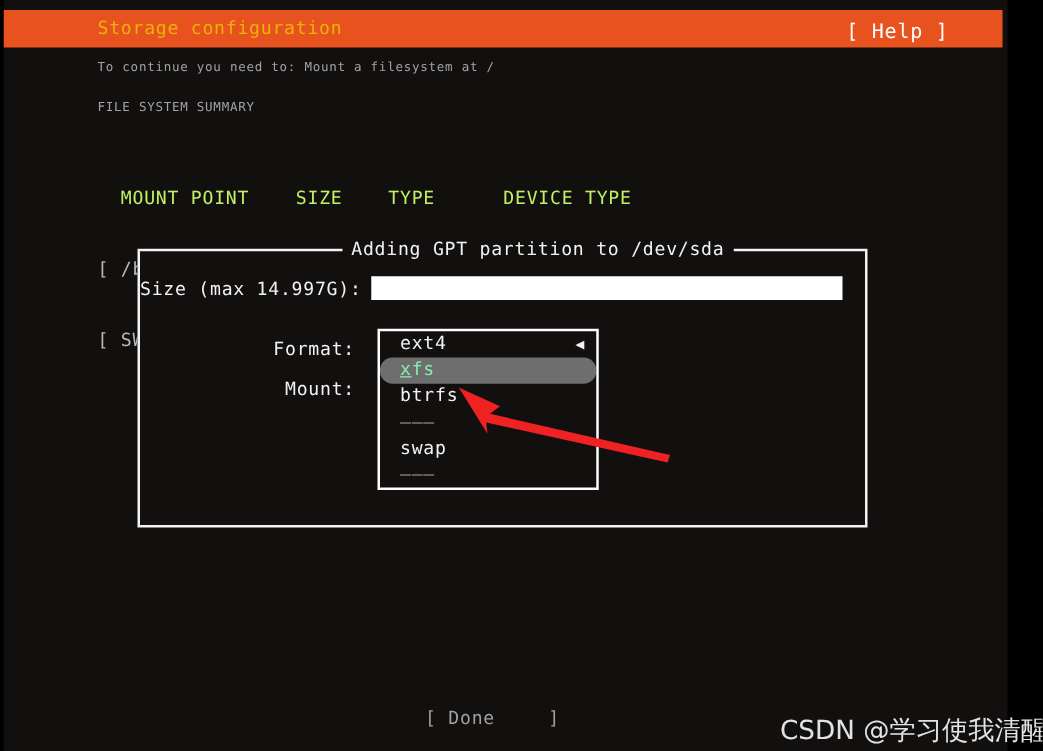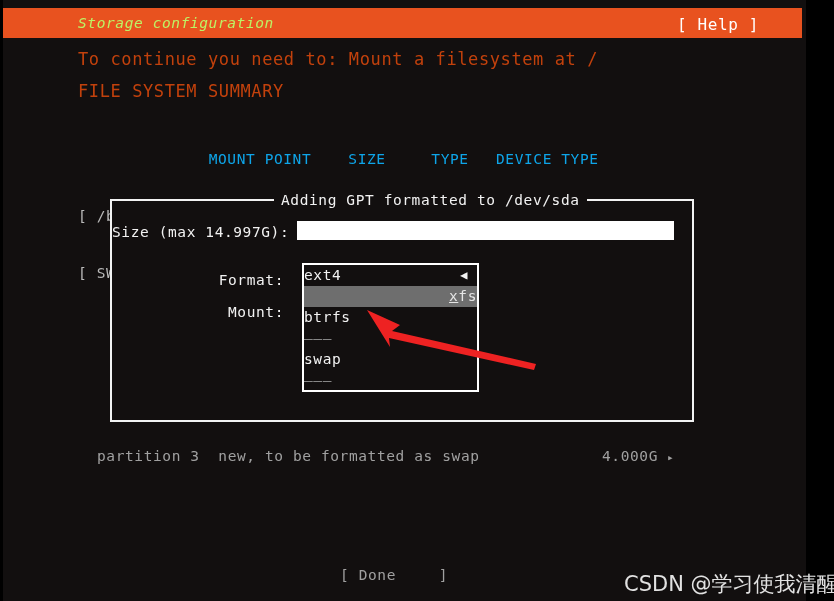--- a/index.html
+++ b/index.html
@@ -39,58 +39,57 @@
     width: 799px;
     height: 30px;
     background: #e8521f;
   }
   #header-title {
     position: absolute;
     left: 78px;
     top: 15px;
     font-size: 14.5px;
     letter-spacing: 0.6px;
-    color: #bef264;
-    white-space: pre;
-    font-style: italic;
+    color: #eab308;
+    white-space: pre;
   }
   #header-help {
     position: absolute;
     left: 677px;
     top: 15px;
     font-size: 16px;
     letter-spacing: 0.6px;
     color: #ffffff;
     white-space: pre;
   }
 
   
   .tline {
     position: absolute;
-    font-size: 17px;
-    letter-spacing: 0.6px;
-    color: #c2410c;
+    font-size: 10px;
+    letter-spacing: 0.6px;
+    color: #a3a3a3;
     white-space: pre;
   }
 
   #continue-line { left: 78px; top: 49px; }
   #fs-summary-heading { left: 78px; top: 81px; }
 
   
   #fs-table {
     position: absolute;
     left: 78px;
     top: 112px;
     font-size: 14.5px;
     letter-spacing: 0.6px;
     color: #b9b9b9;
     white-space: pre;
     line-height: 19px;
   }
-  #fs-table .hdr { color: #0ea5e9; text-align: center; }
+  #fs-table .hdr { color: #bef264; }
   .col-mount  { display:inline-block; width: 140px; }
   .col-size   { display:inline-block; width: 74px; }
   .col-type   { display:inline-block; width: 92px; }
   .col-dev    { display:inline-block; }
 
   
   #dialog {
     position: absolute;
     left: 110px;
     top: 199px;
@@ -153,27 +152,27 @@
     overflow: hidden;
   }
   .dd-item {
     position: relative;
     height: 21px;
     line-height: 21px;
     font-size: 14.5px;
     letter-spacing: 0.6px;
     color: #f2f2f2;
     white-space: pre;
-    padding-left: 0;
+    padding-left: 16px;
     box-sizing: border-box;
+    border-radius: 10px;
   }
   .dd-item.selected {
     background: #6e6e6e;
-    color: #e5e5e5;
-    text-align: right;
+    color: #86efac;
   }
   .dd-item.separator {
     color: #8a8a8a;
   }
   .dd-mnemonic {
     text-decoration: underline;
   }
   #dd-arrow {
     position: absolute;
     right: 9px;
@@ -268,39 +267,38 @@
   <div class="tline" id="continue-line">To continue you need to: Mount a filesystem at /</div>
   <div class="tline" id="fs-summary-heading">FILE SYSTEM SUMMARY</div>
 
   <div id="fs-table">
     <div class="hdr"><span>  </span><span class="col-mount">MOUNT POINT</span><span class="col-size">SIZE</span><span class="col-type">TYPE</span><span class="col-dev">DEVICE TYPE</span></div>
     <div><span>[ </span><span class="col-mount">/boot</span><span class="col-size">1.000G</span><span class="col-type">new xfs</span><span class="col-dev">new partition of local disk</span><span> </span><span>▸</span><span> ]</span></div>
     <div><span>[ </span><span class="col-mount">SWAP</span><span class="col-size">4.000G</span><span class="col-type">new swap</span><span class="col-dev">new partition of local disk</span><span> </span><span>▸</span><span> ]</span></div>
   </div>
 
   <div id="dialog"></div>
-  <div id="dialog-title">Adding GPT formatted to /dev/sda</div>
+  <div id="dialog-title">Adding GPT partition to /dev/sda</div>
 
   <div class="field-label" id="size-label">Size (max 14.997G):</div>
   <input id="size-input" type="text" value="" style="">
 
   <div class="field-label" id="format-label">Format:</div>
   <div class="field-label" id="mount-label">Mount:</div>
 
   <div id="format-dropdown">
     <div class="dd-item"><span>ext4</span><span id="dd-arrow">◀</span></div>
     <div class="dd-item selected"><span class="dd-mnemonic">x</span><span>fs</span></div>
     <div class="dd-item"><span>btrfs</span></div>
     <div class="dd-item separator"><span>———</span></div>
     <div class="dd-item"><span>swap</span></div>
     <div class="dd-item separator"><span>———</span></div>
     <div class="dd-item"></div>
   </div>
 
-  <div id="partition-row"><span>partition 3</span><span>  </span><span>new, to be formatted as swap</span><span id="partition-size">4.000G</span><span id="partition-caret">▸</span></div>
 
   <div id="buttons">
     <span class="btn-row"><span>[ </span><span class="btn-label">Done</span><span>]</span></span>
     
     
   </div>
 
   <svg id="annotation-svg" viewBox="0 0 834 601">
     <polygon points="367,310 400,325 392,331 536,364 534,370 389,338 390,347" fill="#ee2222"></polygon>
   </svg>

